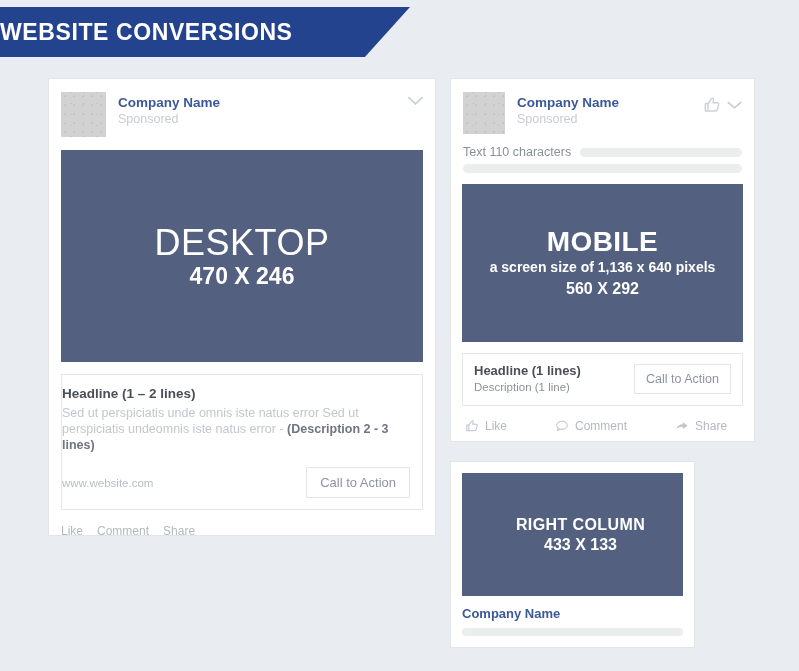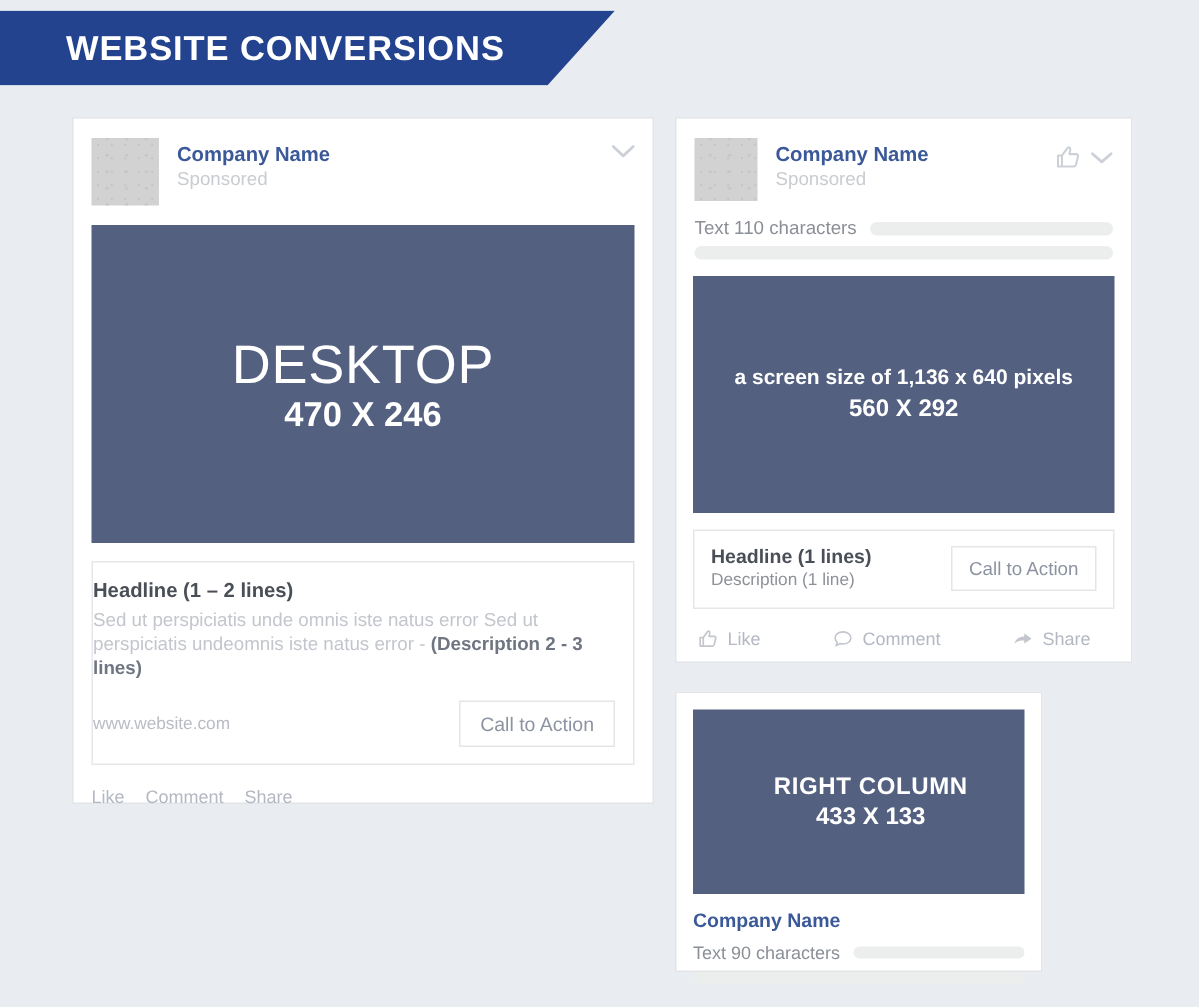--- a/index.html
+++ b/index.html
@@ -26,21 +26,20 @@
     -webkit-clip-path: polygon(0 0, 100% 0, 89% 100%, 0 100%);
     clip-path: polygon(0 0, 100% 0, 89% 100%, 0 100%);
     display: flex;
     align-items: center;
   }
   .banner-title {
     color: #ffffff;
     font-size: 23px;
     font-weight: bold;
     letter-spacing: 0.6px;
-    padding-left: 44px;
     white-space: nowrap;
   }
 
   
   .card {
     position: absolute;
     background: #ffffff;
     border: 1px solid #e2e4e8;
     box-sizing: border-box;
   }
@@ -412,20 +411,21 @@
     </div>
   </div>
 
   <div class="text-row">
     <div class="text-label">Text 110 characters</div>
     <div class="bar"></div>
   </div>
   <div class="bar-full"></div>
 
   <div class="creative creative-mobile">
+    <div class="cr-title-m">MOBILE</div>
     <div class="cr-note-m">a screen size of 1,136 x 640 pixels</div>
     <div class="cr-sub-m">560 X 292</div>
   </div>
 
   <div class="linkblock-m">
     <div>
       <div class="headline-m">Headline (1 lines)</div>
       <div class="description-m">Description (1 line)</div>
     </div>
     <div class="cta-m">Call to Action</div>
@@ -453,19 +453,15 @@
   </div>
 </div>
 
 <div class="card card-rightcol">
   <div class="creative creative-rightcol">
     <div class="cr-title-r">RIGHT COLUMN</div>
     <div class="cr-sub-r">433 X 133</div>
   </div>
   <div class="rc-body">
     <div class="rc-company">Company Name</div>
-    <div class="rc-text-row">
-      <div class="rc-label">Text 90 characters</div>
-      <div class="rc-bar"></div>
-    </div>
     <div class="rc-bar-full"></div>
   </div>
 </div>
 
 </body></html>

